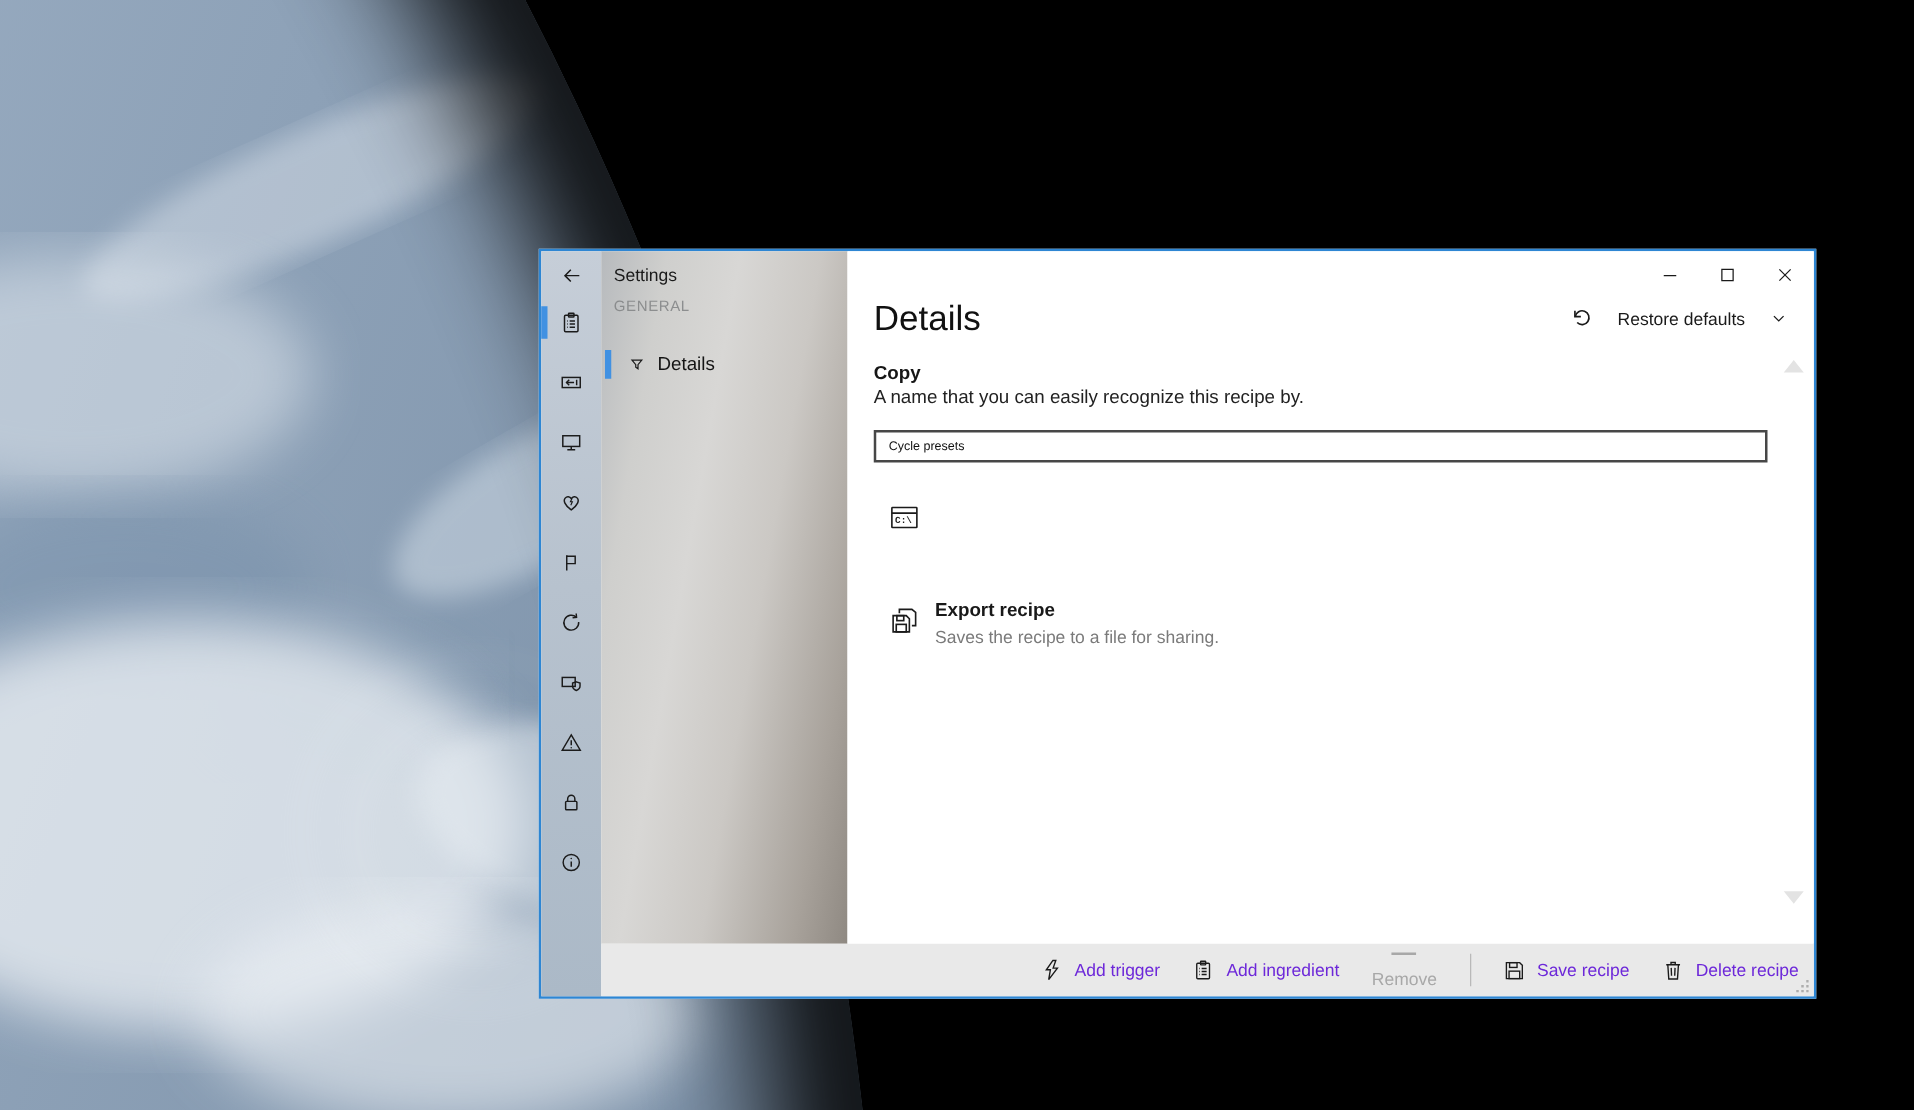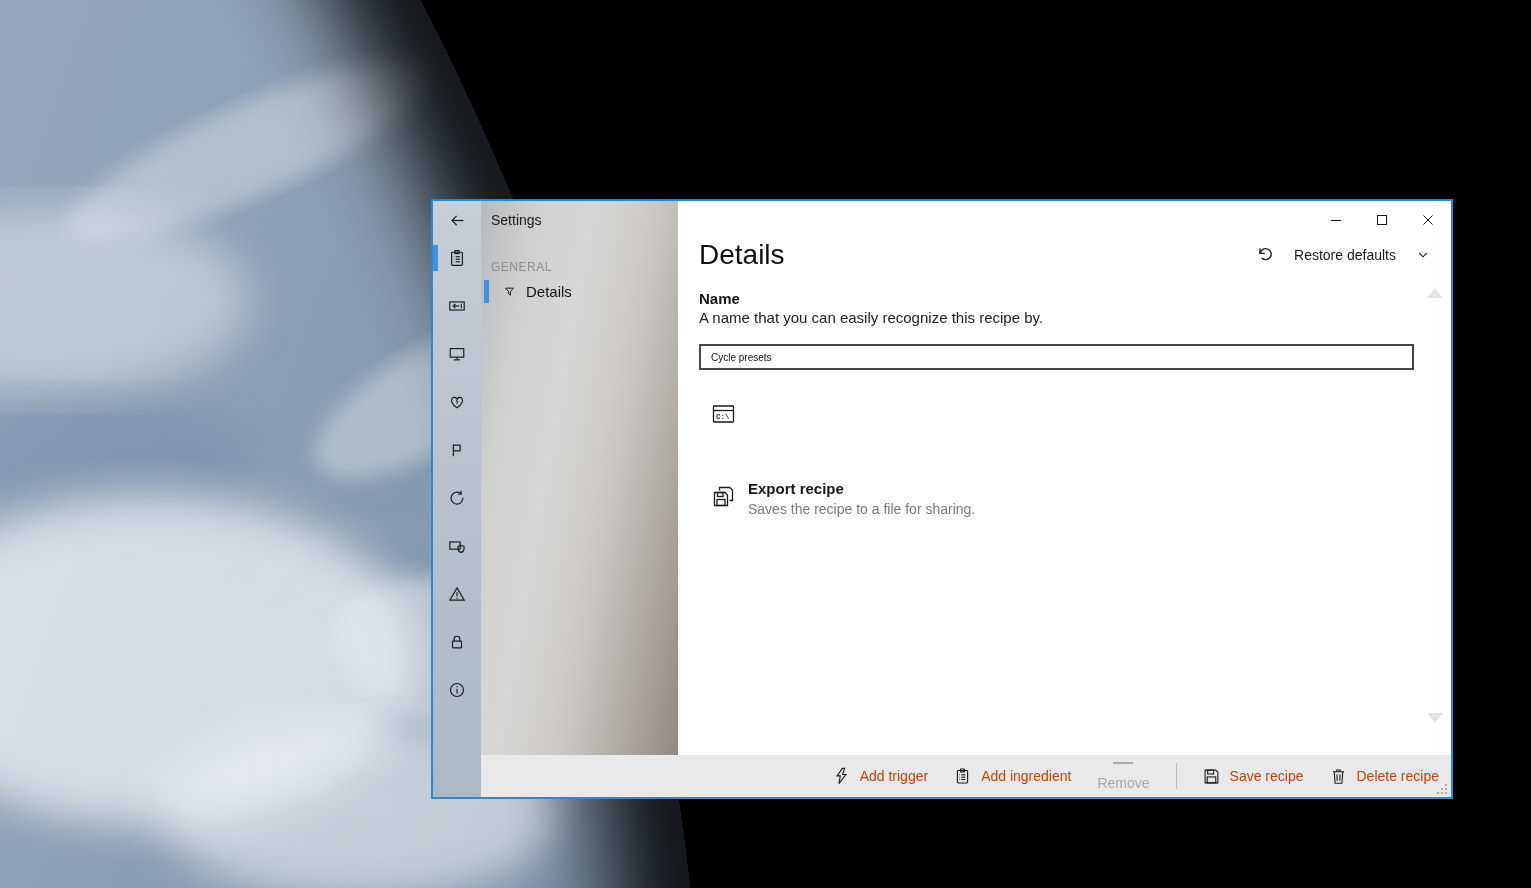--- a/index.html
+++ b/index.html
@@ -21,21 +21,21 @@
   .rail-item { position:relative; width:48px; height:48px;
                display:flex; align-items:center; justify-content:center; cursor:pointer; }
   .rail-item .indicator { display:none; }
   .rail-item.active .indicator { display:block; position:absolute; left:0; top:11px;
                width:5px; height:26px; background:#4191e2; }
 
   
   .navbg { position:absolute; left:48px; top:0; width:197px; height:554px;
            background:linear-gradient(100deg,#b7babd 0%,#cfcfcd 18%,#d8d7d5 38%,#cbc8c4 60%,#a8a29b 85%,#8f8982 100%); }
   .settings-title { position:absolute; left:10px; top:11px; font-size:14px; color:#1a1a1a; }
-  .nav-section { position:absolute; left:10px; top:59px; font-size:12px;
+  .nav-section { position:absolute; left:10px; top:37px; font-size:12px;
                  color:rgba(128,130,132,.85); letter-spacing:.5px; }
   .nav-item { position:absolute; left:0; top:77px; width:100%; height:27px;
               display:flex; align-items:center; cursor:pointer; }
   .nav-item .indicator { position:absolute; left:3px; top:2px; width:5px; height:23px; background:#4191e2; }
   .nav-item .nav-icon { margin-left:21px; display:flex; }
   .nav-item .nav-label { margin-left:9px; font-size:15px; color:#141414; }
 
   
   .content { position:absolute; left:245px; top:0; right:0; height:554px; background:#fff; }
   .window-controls { position:absolute; top:0; right:0; display:flex; }
@@ -58,21 +58,21 @@
                border-left:8px solid transparent; border-right:8px solid transparent;
                border-bottom:10px solid #e3e3e3; cursor:pointer; }
   .scroll-down { position:absolute; right:8px; top:512px; width:0; height:0;
                border-left:8px solid transparent; border-right:8px solid transparent;
                border-top:10px solid #e3e3e3; cursor:pointer; }
 
   
   .footer { position:absolute; left:48px; right:0; bottom:0; height:42px; background:#e9e9e9;
             display:flex; align-items:center; justify-content:flex-end; gap:26px; padding-right:12px; }
   .f-btn { display:flex; align-items:center; gap:10px; background:transparent; border:0;
-           font-size:14px; color:#c2410c; cursor:pointer; font-family:"Liberation Sans", sans-serif; }
+           font-size:14px; color:#6d28d9; cursor:pointer; font-family:"Liberation Sans", sans-serif; }
   .f-btn.disabled { color:#a8a8a8; cursor:default;flex-direction:column; }
   .f-sep { width:1px; height:26px; background:#b9b9b9; }
   .grip { position:absolute; right:4px; bottom:3px; }
 
   svg.ic { display:block; }
 </style>
 </head>
 <body>
 
 <div class="desktop">
@@ -241,21 +241,21 @@
         <svg class="ic" width="19" height="19" viewBox="0 0 20 20" fill="none" stroke="#1a1a1a" stroke-width="1.4">
             <path d="M5.2 3.8 V8.8 h5"></path>
             <path d="M5.5 8.8 a5.8 5.8 0 1 1 1.6 4.9"></path>
           </svg>
         <span>Restore defaults</span>
         <svg class="ic" width="14" height="14" viewBox="0 0 20 20" fill="none" stroke="#1a1a1a" stroke-width="1.5">
             <polyline points="4.5,7 10,12.5 15.5,7"></polyline>
           </svg>
       </button>
 
-      <div class="field-label">Name</div>
+      <div class="field-label">Copy</div>
       <div class="field-desc">A name that you can easily recognize this recipe by.</div>
       <input class="name-input" type="text" value="Cycle presets" style="">
 
       <div class="cmd-row r1">
         <span class="cmd-icon">
           <svg class="ic" width="23" height="21" viewBox="0 0 23 21" fill="none" stroke="#1b1b1b" stroke-width="1.3">
               <rect x="1.5" y="2" width="20" height="16" rx="0.5"></rect>
               <line x1="1.5" y1="6.5" x2="21.5" y2="6.5"></line>
               <text x="4" y="14.5" font-size="7.5" font-family="'Liberation Mono', monospace" fill="#1b1b1b" stroke="none" font-weight="bold">C:\</text>
             </svg>

